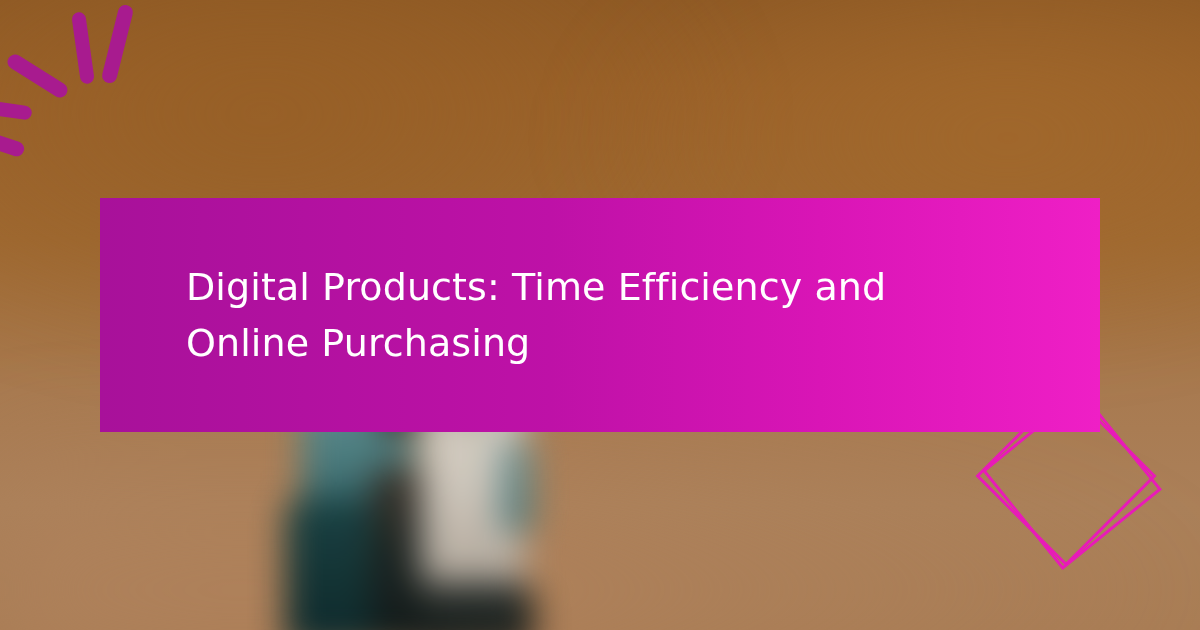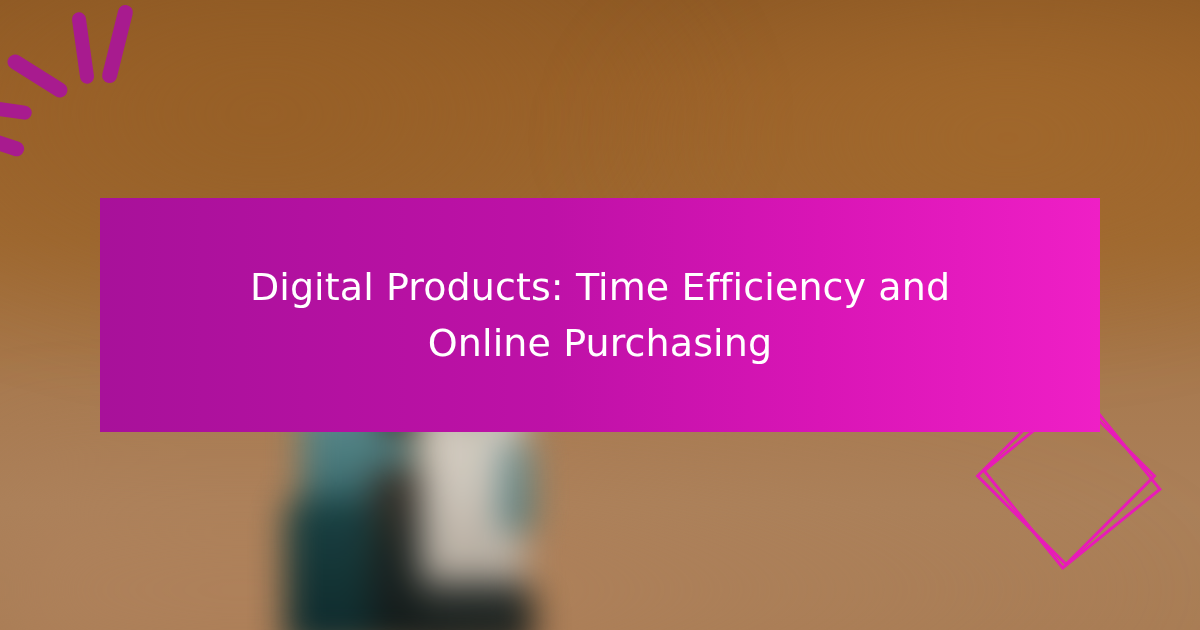--- a/index.html
+++ b/index.html
@@ -167,21 +167,21 @@
     align-items: center;
     justify-content: center;
     box-sizing: border-box;
     padding: 0 86px;
   }
   .banner-title {
     color: #ffffff;
     font-size: 38px;
     line-height: 1.48;
     font-weight: 400;
-    text-align: center;
+    text-align: left;
     letter-spacing: .1px;
     font-family: "DejaVu Sans", sans-serif;
   }
 </style>
 </head>
 <body>
 
 <div id="canvas">
 
   <div class="bg-base">

